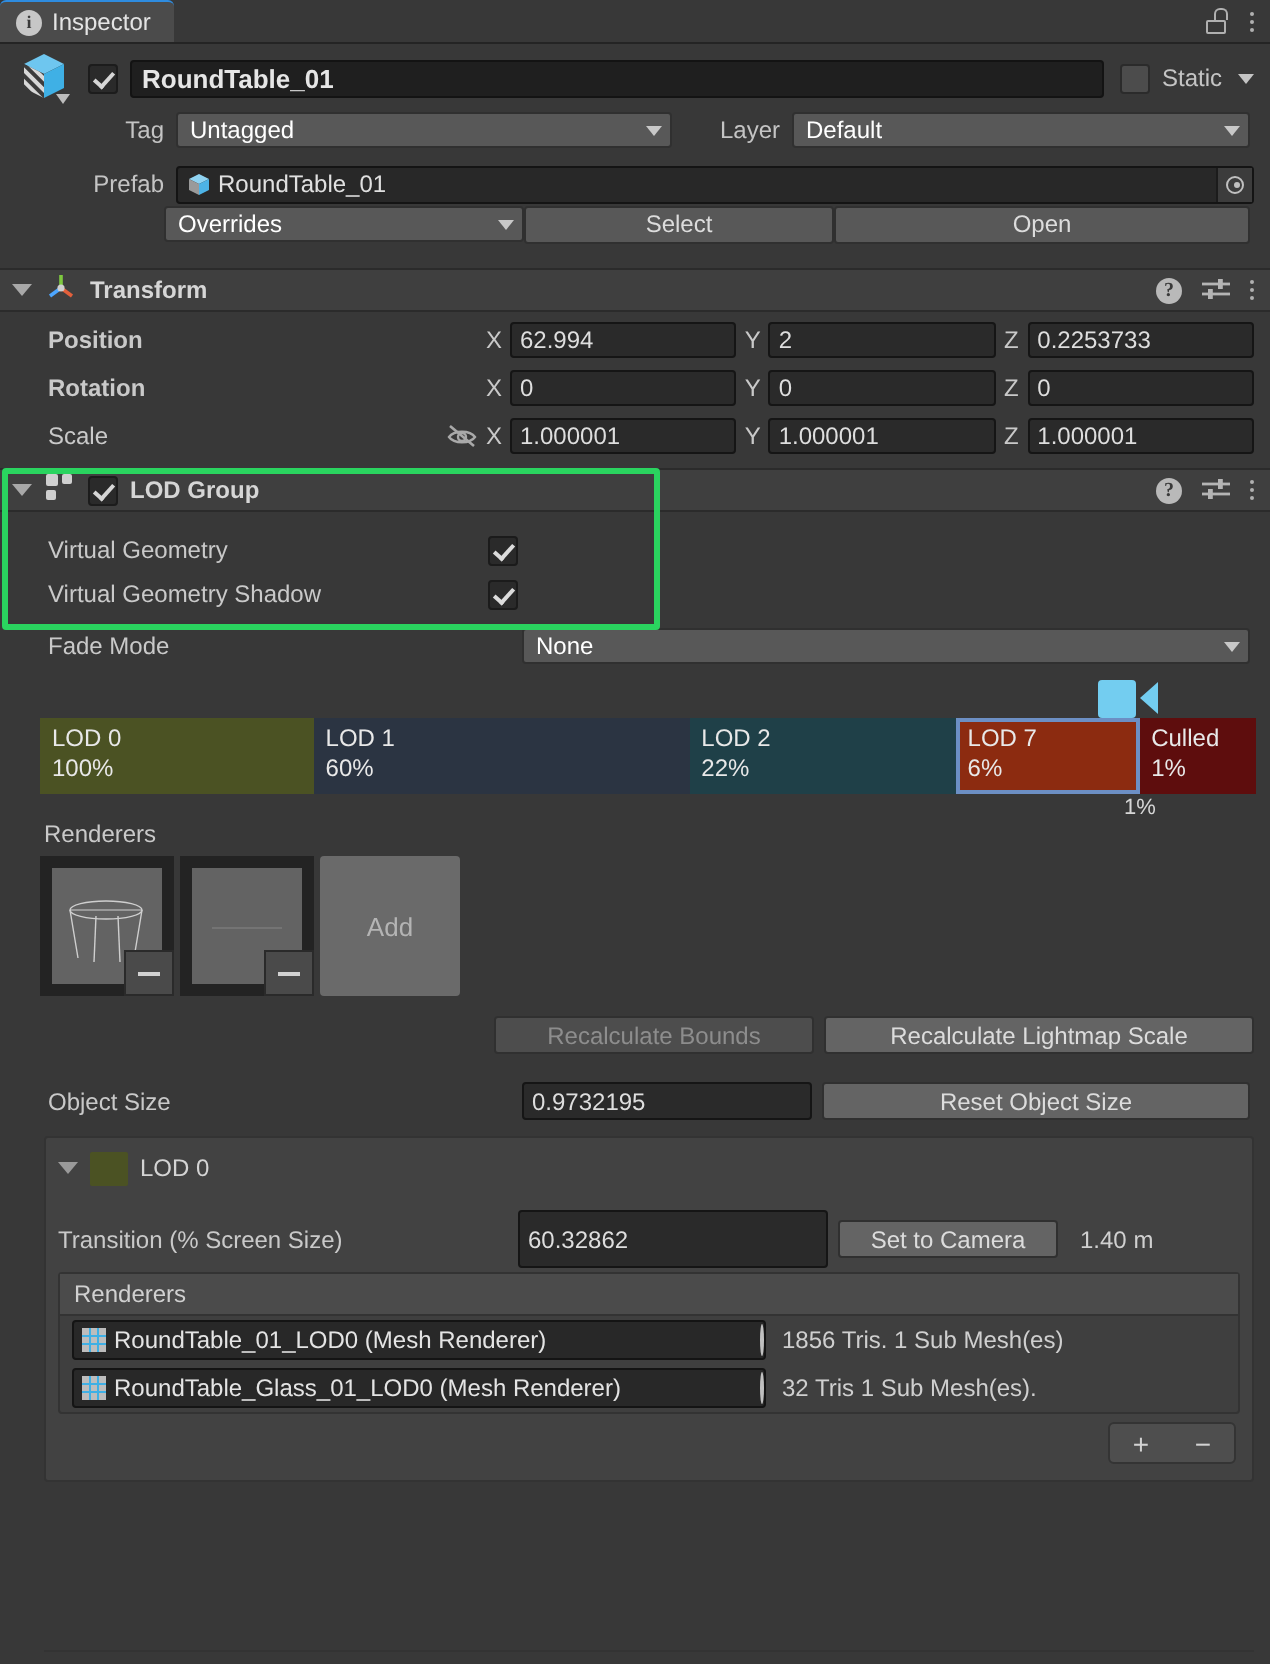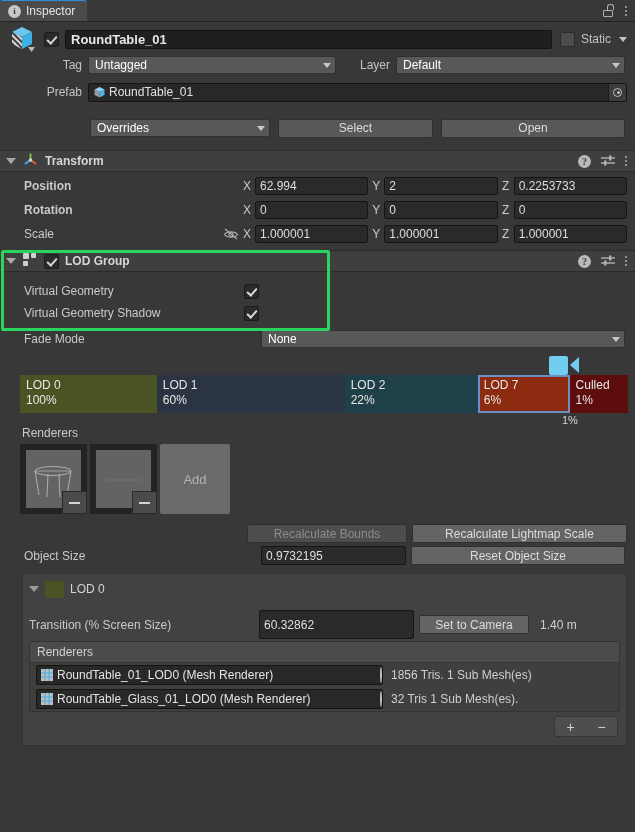--- a/index.html
+++ b/index.html
@@ -81,21 +81,21 @@
     flex: 1 1 auto; height: 19px; background: #282828; border: 1px solid #141414; border-radius: 2px;
     display: flex; align-items: center; padding: 0 0 0 4px; color: #e0e0e0; font-size: 12px; gap: 3px;
   }
   .objfield .pico { width: 13px; height: 13px; flex: 0 0 13px; }
   .objfield .picker {
     margin-left: auto; width: 18px; height: 17px; background: #3c3c3c;
     display: flex; align-items: center; justify-content: center; border-left: 1px solid #1c1c1c;
   }
   .picker .dot { width: 9px; height: 9px; border: 1.5px solid #c0c0c0; border-radius: 50%; position: relative; }
   .picker .dot::after { content:""; position:absolute; left:2.5px; top:2.5px; width:3px; height:3px; background:#c0c0c0; border-radius:50%; }
-  .ovrow { display: flex; align-items: center; gap: 8px; height: 20px; margin-top: 16px; }
+  .ovrow { display: flex; align-items: center; height: 20px; margin-top: 0; }
   .btn {
     background: #585858; border: 1px solid #303030; border-radius: 2px; height: 19px;
     display: flex; align-items: center; justify-content: center; color: #dcdcdc; font-size: 12px;
   }
   .btn.dim { color: #8d8d8d; background: #4d4d4d; }
 
   
   .comp-hdr {
     height: 22px; background: #3f3f3f; border-top: 1px solid #2b2b2b; border-bottom: 1px solid #2b2b2b;
     display: flex; align-items: center; gap: 6px; padding: 0 8px 0 6px; margin-top: 8px;
@@ -155,21 +155,21 @@
   .thumb .inner { width: 55px; height: 58px; background: #636363; position: relative; overflow: hidden; }
   .thumb .minus {
     position: absolute; right: 0px; bottom: 0px; width: 25px; height: 23px; background: #4a4a4a;
     border: 1px solid #2a2a2a; display: flex; align-items: center; justify-content: center;
   }
   .thumb .minus span { display: block; width: 11px; height: 2px; background: #d2d2d2; }
   .addbtn { width: 70px; height: 70px; background: #6a6a6a; border-radius: 2px;
     display: flex; align-items: center; justify-content: center; color: #b4b4b4; font-size: 13px; }
 
   .recalc-row { display: flex; justify-content: flex-end; gap: 5px; padding: 0 8px; margin-top: 10px; }
-  .objsize-row { display: flex; align-items: center; height: 21px; margin-top: 2px; padding: 0 8px 0 24px; }
+  .objsize-row { display: flex; align-items: center; height: 21px; margin-top: 13px; padding: 0 8px 0 24px; }
 
   
   .lodpanel { margin: 7px 8px 0 22px; background: #424242; border: 1px solid #333; border-radius: 2px; padding: 5px 6px 6px 6px; }
   .lodpanel-hdr { display: flex; align-items: center; height: 20px; gap: 6px; }
   .lodpanel-hdr .fold { width: 0; height: 0; border-left: 5px solid transparent; border-right: 5px solid transparent;
     border-top: 6px solid #9a9a9a; }
   .swatch { width: 19px; height: 17px; border-radius: 1px; }
   .lodpanel-hdr .ptitle { font-size: 12px; color: #d4d4d4; }
   .lodpanel-hdr .pstats { margin-left: auto; font-size: 12px; color: #d0d0d0; }
   .trans-row { display: flex; align-items: center; height: 21px; margin-top: 15px; gap: 5px; }

